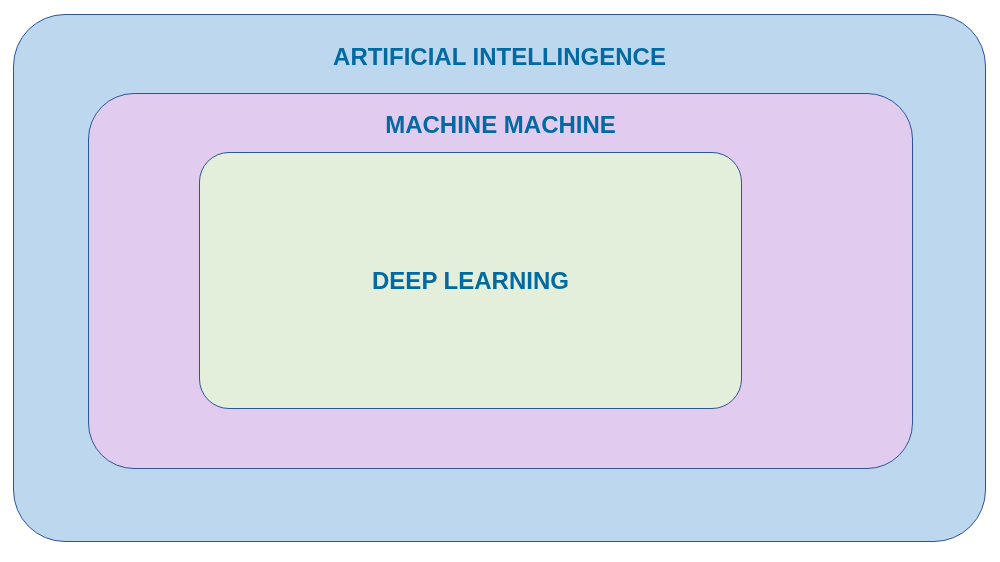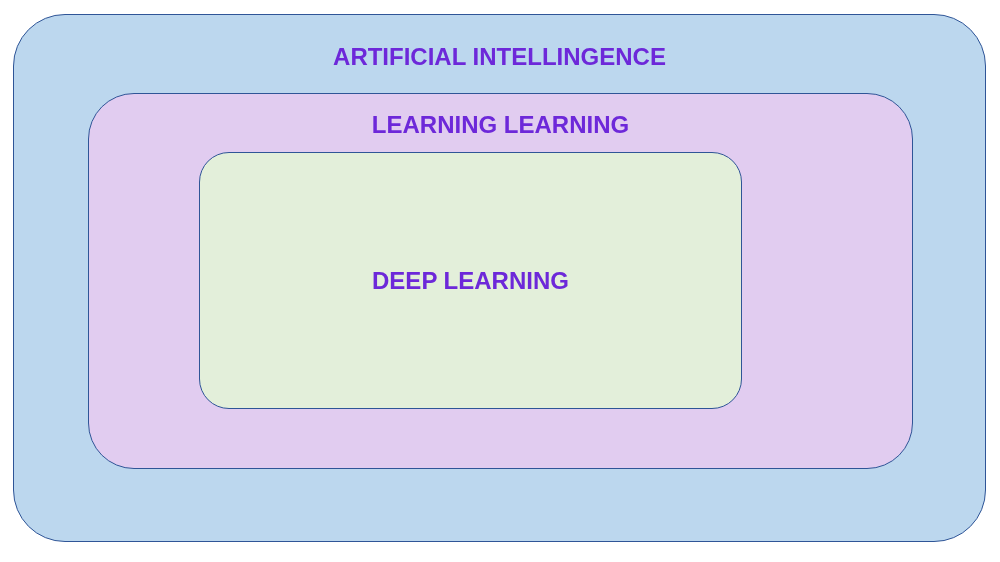--- a/index.html
+++ b/index.html
@@ -41,21 +41,21 @@
     height: 257px;
     border-radius: 30px;
     display: flex;
     align-items: center;
     justify-content: center;
   }
   .label {
     font-weight: bold;
     font-size: 24px;
     line-height: 24px;
-    color: #6d28d9;
+    color: #0369a1;
     white-space: nowrap;
     letter-spacing: 0px;
   }
   .label-ai {
     position: absolute;
     top: 30px;
     left: 0;
     width: 100%;
     text-align: center;
   }
@@ -68,20 +68,20 @@
   }
 </style>
 </head>
 <body>
 
 <div class="canvas">
   <div class="layer layer-ai" style="background-color: rgb(188, 215, 238); border-color: rgb(47, 85, 151);">
     <div class="label label-ai">ARTIFICIAL INTELLINGENCE</div>
 
     <div class="layer layer-ml" style="background-color: rgb(225, 204, 240); border-color: rgb(47, 85, 151);">
-      <div class="label label-ml">LEARNING LEARNING</div>
+      <div class="label label-ml">MACHINE MACHINE</div>
 
       <div class="layer layer-dl" style="background-color: rgb(227, 239, 218); border-color: rgb(47, 85, 151);">
         <div class="label label-dl">DEEP LEARNING</div>
       </div>
     </div>
   </div>
 </div>
 
 </body></html>

